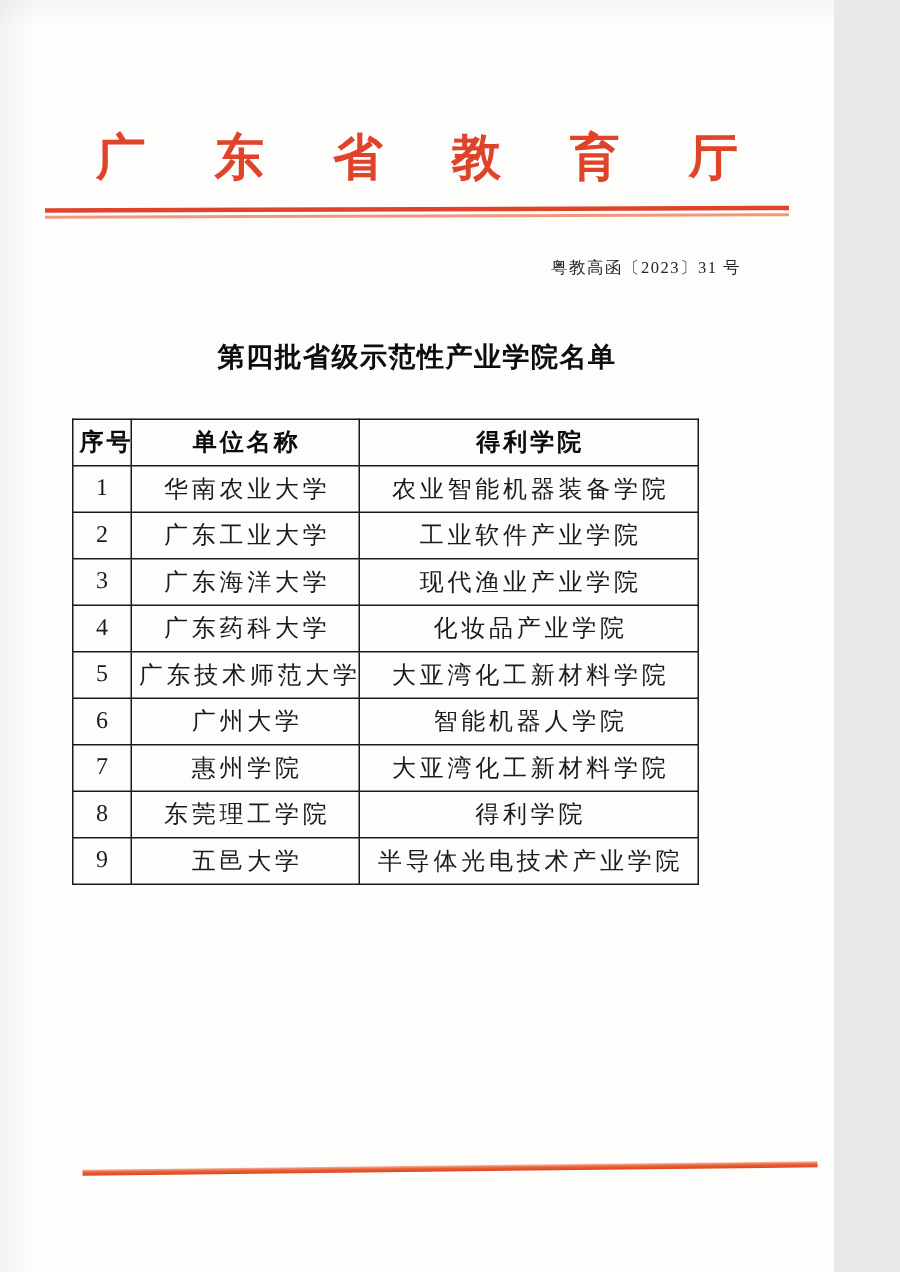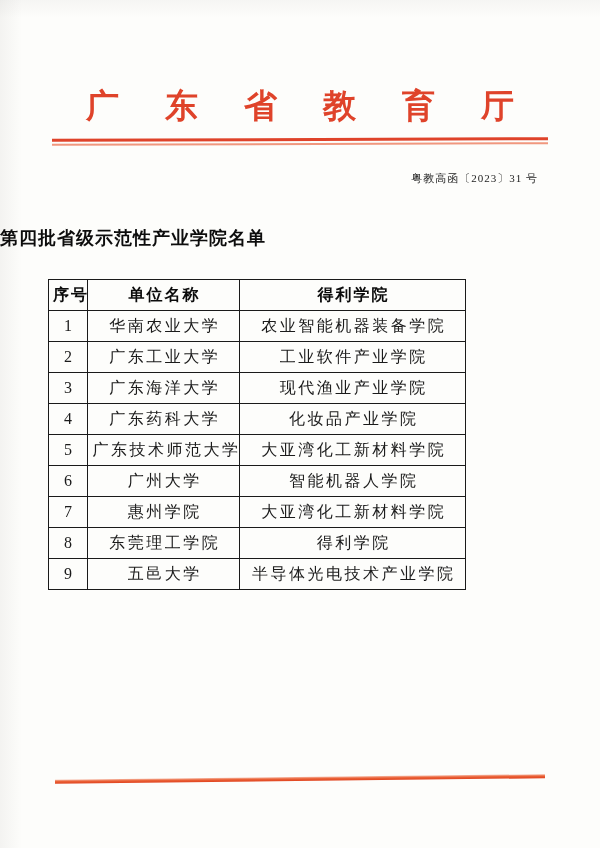--- a/index.html
+++ b/index.html
@@ -4,21 +4,21 @@
 <style>
   html,body{margin:0;padding:0;}
   body{
     width:600px;height:848px;
     font-family:"Liberation Serif","DejaVu Serif",serif;
     color:var(--ink,#1f1f1f);
     background:#e9e9e7;
   }
   .page{
     position:relative;
-    width:600px;height:848px;
+    width:556px;height:848px;
     overflow:hidden;
     background:
       linear-gradient(to right, rgba(60,55,50,0.05), rgba(0,0,0,0) 22px),
       linear-gradient(to bottom, rgba(60,55,50,0.04), rgba(0,0,0,0) 18px),
       #fdfdfb;
   }
   
   .org{
     margin:0;
     padding-top:88px;
@@ -61,21 +61,21 @@
   .attach{
     margin:-2px 0 0 88px;
     font-family:"Liberation Sans","DejaVu Sans",sans-serif;
     font-size:17px;
     font-weight:600;
     color:#111;
   }
   
   .table-title{
     margin:40px 0 0 0;
-    text-align:left;
+    text-align:center;
     font-size:18px;
     font-weight:700;
     letter-spacing:1px;
     color:#0d0d0d;
   }
   
   table{
     margin:29px 0 0 48px;
     width:417px;
     border-collapse:collapse;

